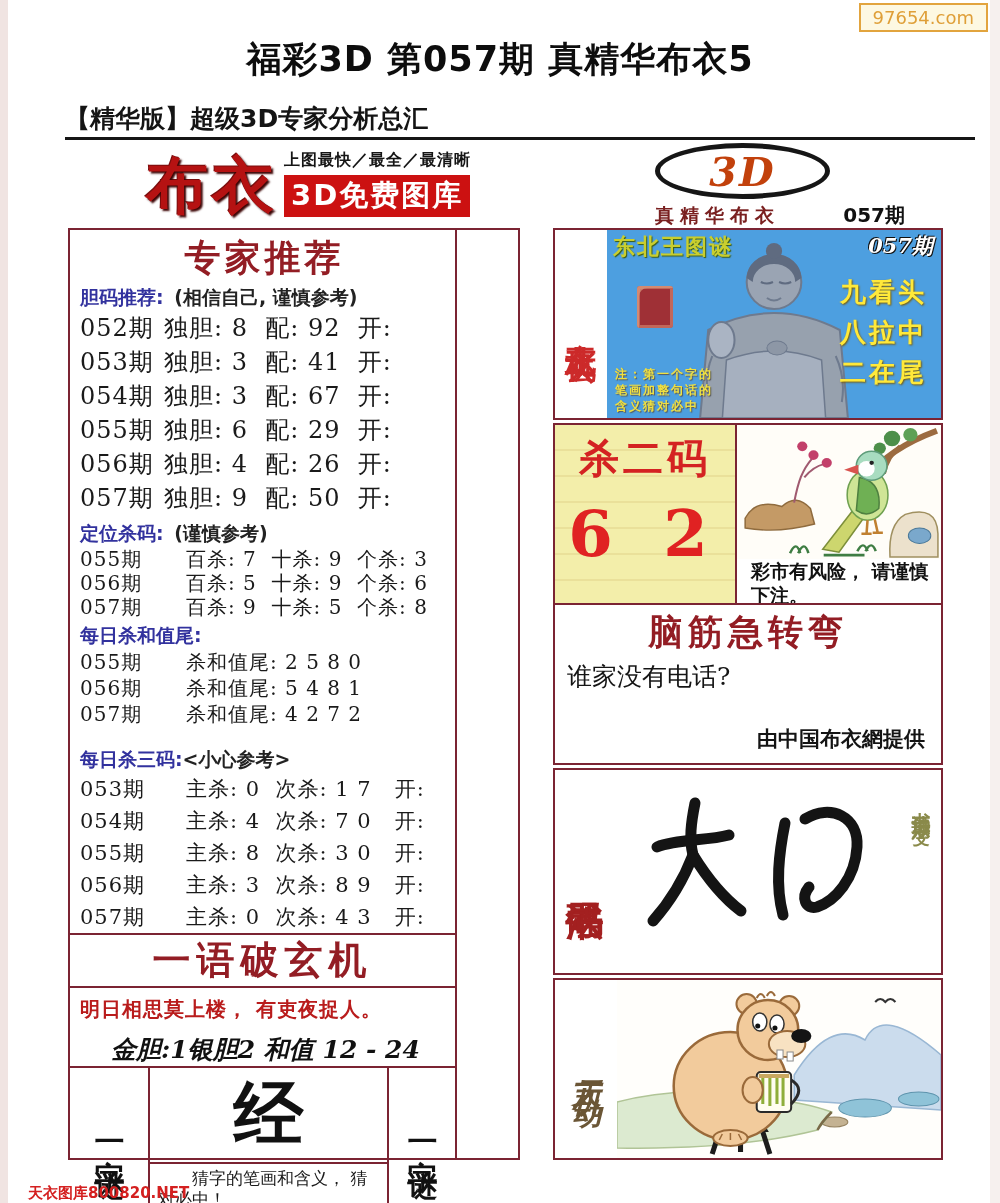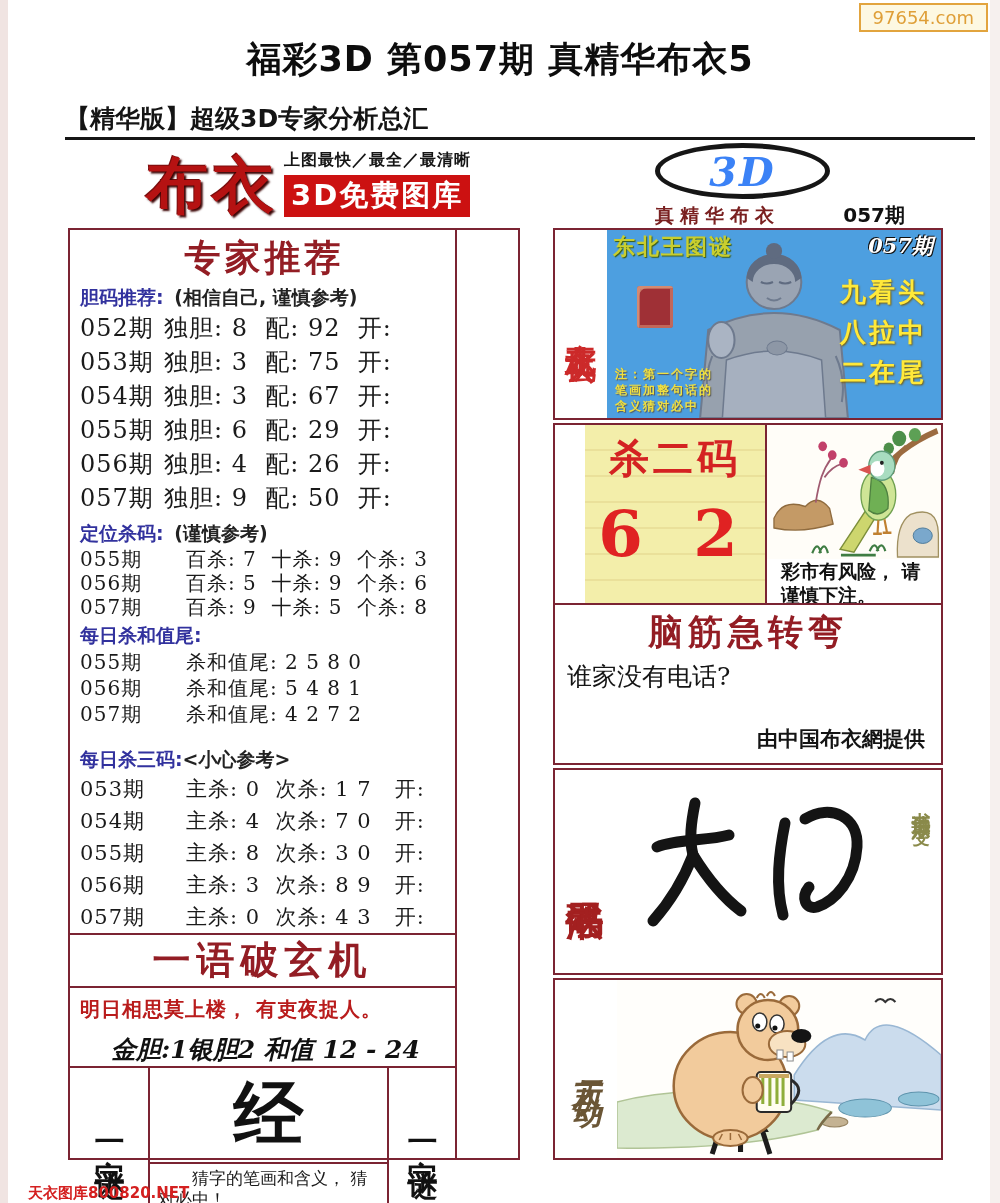--- a/index.html
+++ b/index.html
@@ -18,21 +18,21 @@
   .main-title{position:absolute;left:0;top:36px;width:100%;text-align:center;font:bold 35px "DejaVu Sans","Liberation Sans",sans-serif;letter-spacing:1px;color:#0d0d0d;}
   .subtitle{position:absolute;left:65px;top:102px;font:bold 25px "DejaVu Sans","Liberation Sans",sans-serif;color:#141414;}
   .subtitle-rule{position:absolute;left:65px;top:137px;width:910px;height:3px;background:#151515;}
 
   .brand{position:absolute;left:146px;top:144px;font:bold 62px "DejaVu Serif",serif;color:#b51212;text-shadow:2px 2px 2px #3d0505,-1px -1px 0 #7a0e0e;letter-spacing:4px;}
   .brand-side{position:absolute;left:284px;top:150px;width:200px;}
   .brand-tagline{font:bold 16px "DejaVu Sans","Liberation Sans",sans-serif;color:#151515;letter-spacing:1px;}
   .brand-lib{margin-top:4px;display:inline-block;background:#cc1111;color:#fff;font:bold 29px "DejaVu Sans","Liberation Sans",sans-serif;padding:1px 7px;letter-spacing:2px;}
 
   .oval-logo{position:absolute;left:655px;top:143px;width:175px;height:56px;border:5px solid #161616;border-radius:50%;
-    display:flex;align-items:center;justify-content:center;font:bold italic 40px "DejaVu Serif",serif;color:#3b82f6;letter-spacing:2px;}
+    display:flex;align-items:center;justify-content:center;font:bold italic 40px "DejaVu Serif",serif;color:#c2410c;letter-spacing:2px;}
   .oval-caption{position:absolute;left:655px;top:202px;width:250px;display:flex;justify-content:space-between;align-items:baseline;}
   .oval-series{font:bold 19px "DejaVu Serif",serif;color:#7a2020;letter-spacing:6px;}
   .oval-issue{font:bold 20px "DejaVu Sans","Liberation Sans",sans-serif;color:#111;}
 
   
   .leftcol{position:absolute;left:68px;top:228px;width:452px;height:932px;border:2px solid var(--maroon);}
   .lc-strip{position:absolute;left:385px;top:0;bottom:0;width:2px;background:var(--maroon);}
   .lc-inner{position:absolute;left:0;top:0;width:385px;height:100%;display:flex;flex-direction:column;}
   .sec-expert{height:808px;padding:4px 6px 0 10px;}
   .expert-title{text-align:center;font:bold 36px "DejaVu Sans","Liberation Sans",sans-serif;color:var(--darkred);letter-spacing:4px;}
@@ -74,21 +74,21 @@
   .buddha-wrap{flex:1;position:relative;background:var(--sky);overflow:hidden;}
   .buddha-wrap svg{position:absolute;left:0;top:0;width:100%;height:100%;}
   .ov-title{position:absolute;left:6px;top:2px;font:bold 22px "DejaVu Sans","Liberation Sans",sans-serif;color:#c9ce2e;letter-spacing:2px;text-shadow:1px 1px 1px #3a5a10;}
   .ov-issue{position:absolute;right:8px;top:2px;font:bold italic 21px "DejaVu Serif",serif;color:#fff;text-shadow:1px 1px 0 #111,-1px -1px 0 #111;}
   .ov-hints{position:absolute;right:14px;top:42px;text-align:left;}
   .ov-hints div{font:bold 26px "DejaVu Sans","Liberation Sans",sans-serif;color:#ffe93a;line-height:40px;letter-spacing:3px;text-shadow:1px 1px 2px #7a5a00;}
   .ov-note{position:absolute;left:8px;bottom:4px;font:bold 12px "DejaVu Sans","Liberation Sans",sans-serif;color:#f0e040;line-height:16px;letter-spacing:2px;text-shadow:1px 1px 1px #555;}
   .seal{position:absolute;left:30px;top:56px;width:36px;height:42px;background:rgba(168,36,36,.9);border-radius:3px;
     box-shadow:inset 0 0 0 3px rgba(220,150,120,.55), inset 8px 8px 0 -6px rgba(240,200,160,.5);}
 
-  .r2{top:423px;height:190px;display:flex;padding-left:30px;}
+  .r2{top:423px;height:190px;display:flex;}
   .sha2-cell{width:182px;border-right:2px solid var(--maroon);
     background:repeating-linear-gradient(180deg,#f3eeaa 0 24px,#eae09a 24px 26px);
     display:flex;flex-direction:column;align-items:center;}
   .sha2-title{margin-top:6px;font:bold 40px "DejaVu Serif",serif;color:#d42222;letter-spacing:4px;}
   .sha2-value{margin-top:10px;font:bold 64px "DejaVu Serif",serif;color:#e02222;letter-spacing:14px;}
   .bird-cell{flex:1;display:flex;flex-direction:column;}
   .bird-cell svg{flex:1;width:100%;}
   .bird-caption{padding:0 8px 4px 14px;font-size:19px;line-height:24px;font-weight:bold;color:#111;}
 
   .r3{top:603px;height:162px;position:relative;padding:4px 12px;}
@@ -144,21 +144,21 @@
         <div class="lbl-line">
           <span class="lbl-blue">胆码推荐:</span>
           <span class="lbl-note">(相信自己, 谨慎参考)</span>
         </div>
         <div class="row lg">
             <span class="issue">052期</span>
             <span class="rowtext">独胆: 8  配: 92  开:</span>
           </div>
         <div class="row lg">
             <span class="issue">053期</span>
-            <span class="rowtext">独胆: 3  配: 75  开:</span>
+            <span class="rowtext">独胆: 3  配: 41  开:</span>
           </div>
         <div class="row lg">
             <span class="issue">054期</span>
             <span class="rowtext">独胆: 3  配: 67  开:</span>
           </div>
         <div class="row lg">
             <span class="issue">055期</span>
             <span class="rowtext">独胆: 6  配: 29  开:</span>
           </div>
         <div class="row lg">

